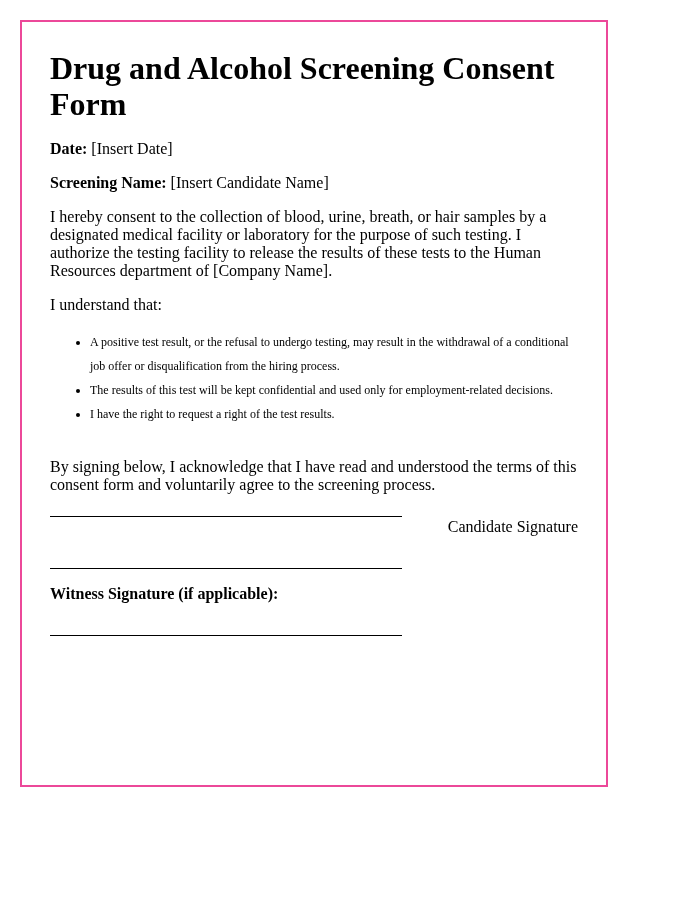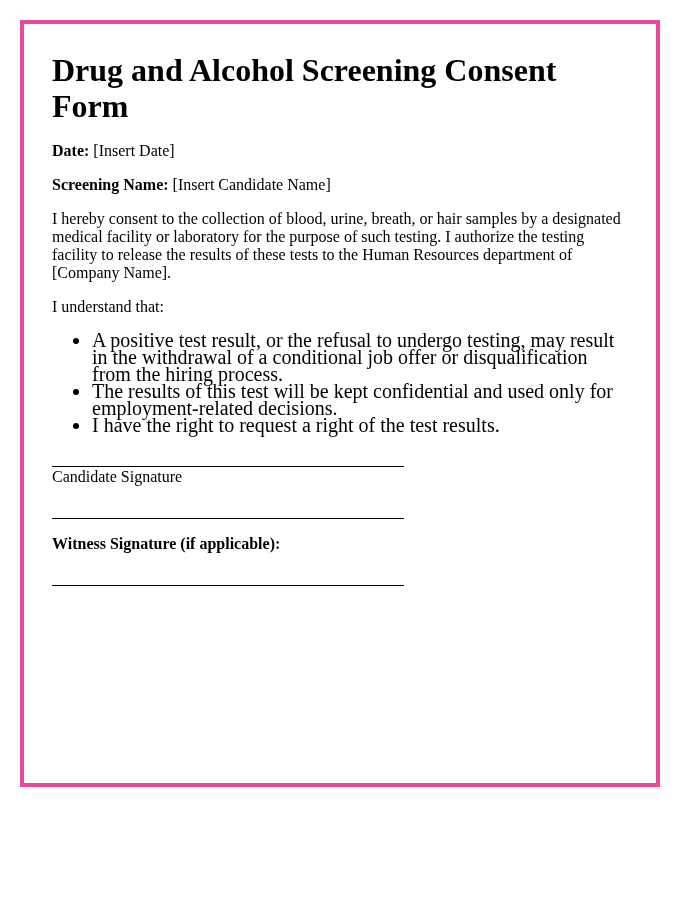--- a/index.html
+++ b/index.html
@@ -11,23 +11,23 @@
       width: 700px;
       height: 900px;
       position: relative;
       font-family: "Liberation Serif", "DejaVu Serif", serif;
       color: #000000;
     }
     .page {
       position: absolute;
       left: 20px;
       top: 20px;
-      width: 640px;
+      width: 588px;
       height: 767px;
-      border: 4px solid #ec4899;
+      border: 2px solid #ec4899;
       box-sizing: border-box;
       padding: 28px 28px 0 28px;
     }
     h1 {
       font-family: "Liberation Serif", "DejaVu Serif", serif;
       font-weight: bold;
       font-size: 32px;
       line-height: 36px;
       margin: 0 0 18px 0;
       letter-spacing: 0px;
@@ -37,40 +37,41 @@
       line-height: 18px;
       margin: 0 0 16px 0;
     }
     .field {
       margin: 0 0 16px 0;
     }
     .field b {
       font-weight: bold;
     }
     ul {
-      font-size: 20px;
-      line-height: 17px;
+      font-size: 12px;
+      line-height: 24px;
       margin: 0 0 32px 0;
       padding-left: 40px;
     }
     ul li {
       margin: 0;
     }
     .sig-block {
       margin-top: 0;
     }
     .sig-line {
       width: 352px;
       height: 0;
       border-top: 1px solid #000000;
     }
     .sig-label {
       font-size: 16px;
       line-height: 18px;
       margin: 1px 0 0 0;
+      text-align: right;
     }
     .line1 { margin-top: 22px; }
     .line2 { margin-top: 32px; }
     .witness-label {
       font-size: 16px;
       line-height: 18px;
       font-weight: bold;
       margin-top: 16px;
     }
     .line3 { margin-top: 32px; }
@@ -92,20 +93,21 @@
 
   <p>I hereby consent to the collection of blood, urine, breath, or hair samples by a designated medical facility or laboratory for the purpose of such testing. I authorize the testing facility to release the results of these tests to the Human Resources department of [Company Name].</p>
   <p>I understand that:</p>
 
   <ul>
     <li>A positive test result, or the refusal to undergo testing, may result in the withdrawal of a conditional job offer or disqualification from the hiring process.</li>
     <li>The results of this test will be kept confidential and used only for employment-related decisions.</li>
     <li>I have the right to request a right of the test results.</li>
   </ul>
 
+  <p>By signing below, I acknowledge that I have read and understood the terms of this consent form and voluntarily agree to the screening process.</p>
 
   <div class="sig-block">
     <div class="sig-line line1"></div>
     <div class="sig-label">Candidate Signature</div>
 
     <div class="sig-line line2"></div>
 
     <div class="witness-label">Witness Signature (if applicable):</div>
     <div class="sig-line line3"></div>
   </div>

